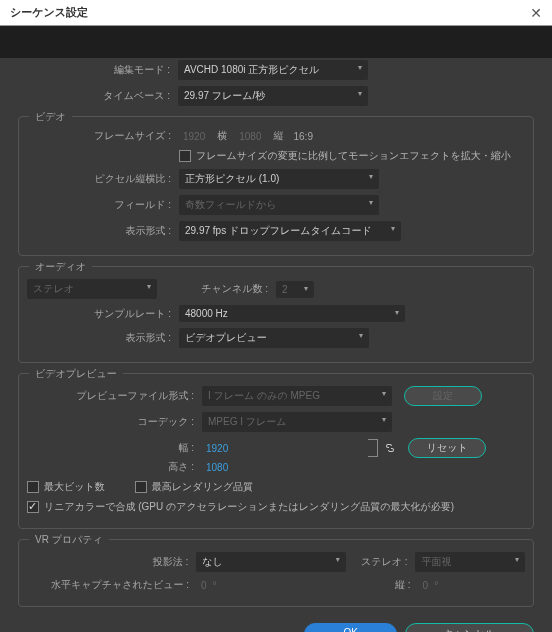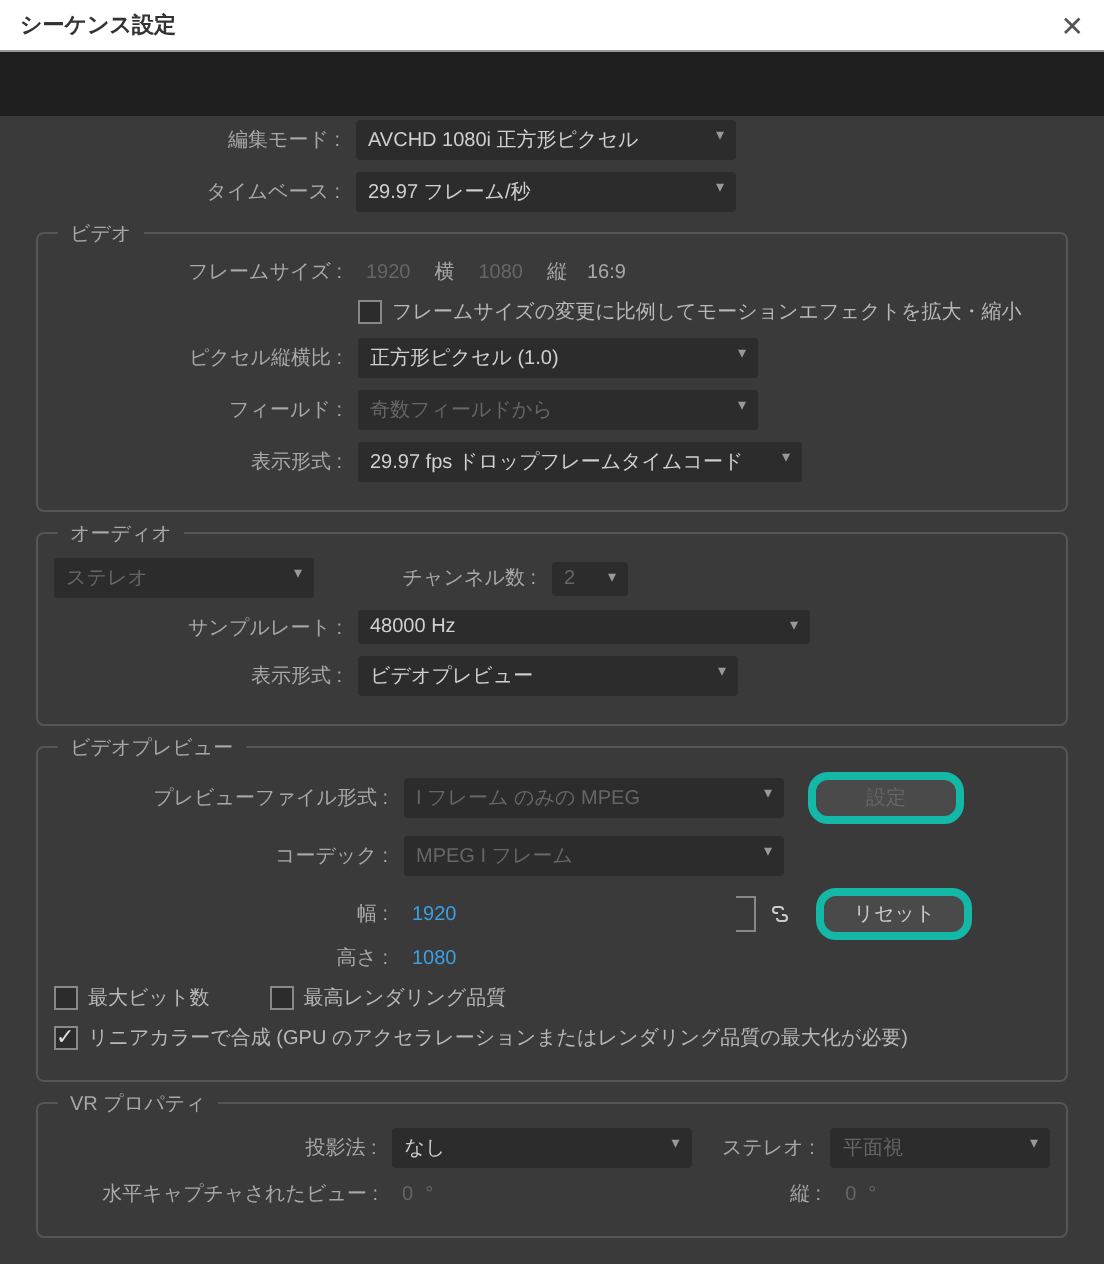--- a/index.html
+++ b/index.html
@@ -100,21 +100,21 @@
   .cb.checked::after {
     content: "✓";
     position: absolute;
     top: -2px;
     left: 0;
     font-size: 11px;
     color: #e0e0e0;
   }
   .btn {
     background: #4a4a4a;
-    border: 4px solid #14b8a6;
+    border: 1px solid #14b8a6;
     border-radius: 10px;
     color: #ccc;
     font-size: 10px;
     padding: 2px 20px;
     text-align: center;
   }
   .btn.dis { color: #666; }
   .btn.primary { background: #2a7fd6; color: #fff; border: 1px solid #2a7fd6; }
   .link-icon {
     display: inline-block;

